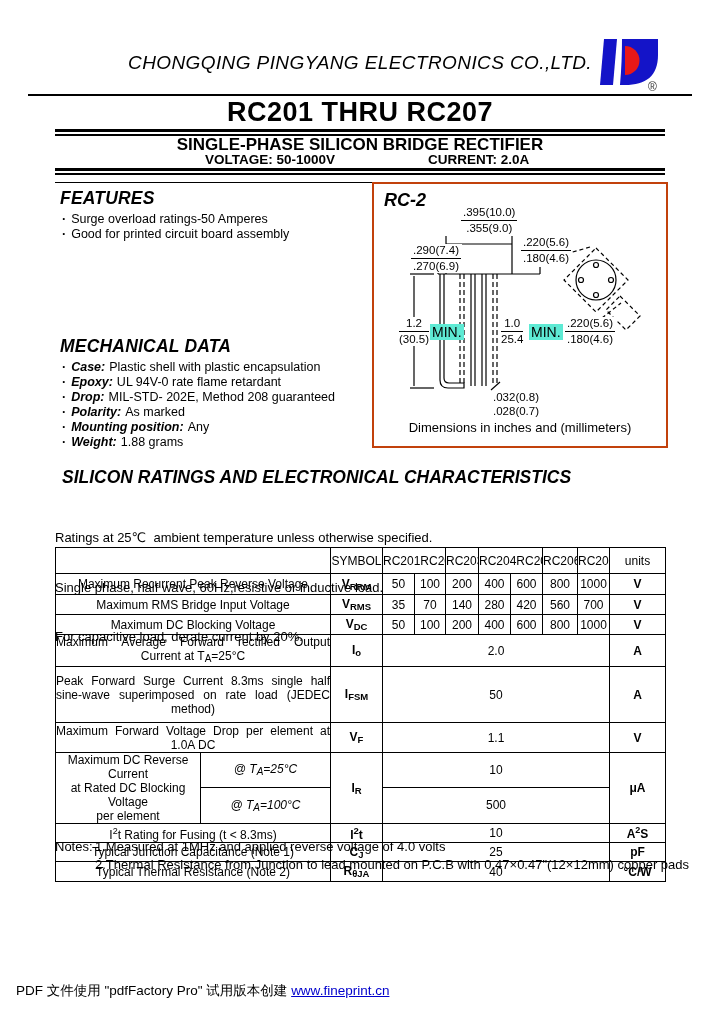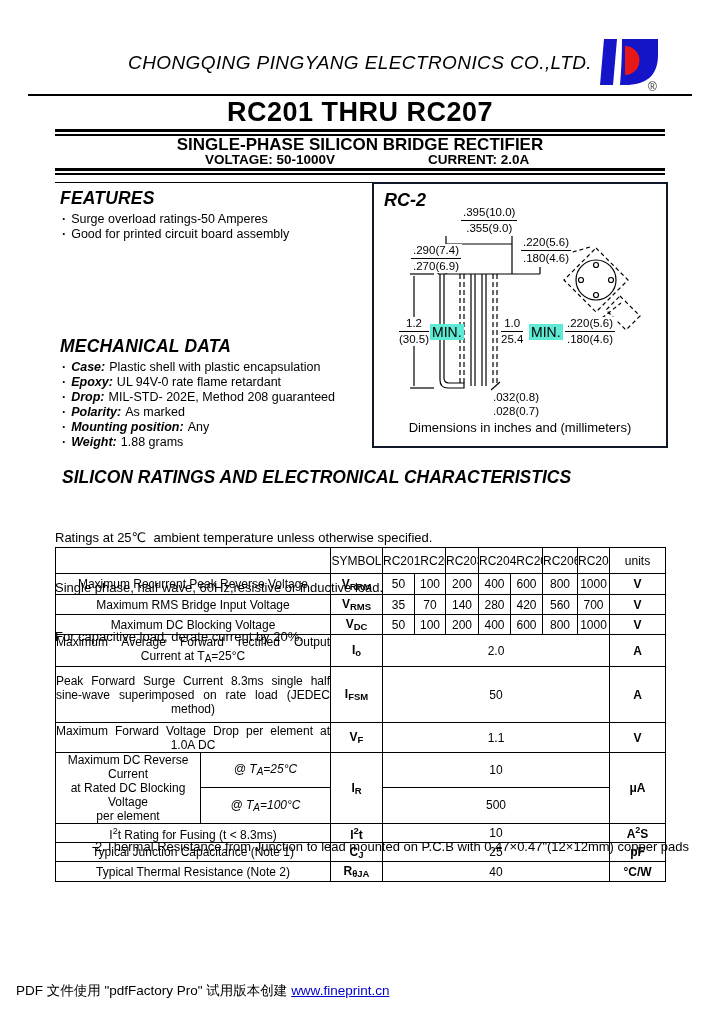--- a/index.html
+++ b/index.html
@@ -26,21 +26,21 @@
   
   .topline{position:absolute;left:55px;top:182px;width:613px;border-top:1px solid #000;}
   .features{position:absolute;left:58px;top:188px;width:300px;}
   .mechanical{position:absolute;left:58px;top:336px;width:310px;}
   .sec-heading{font-weight:bold;font-style:italic;font-size:17.5px;letter-spacing:.2px;margin:0 0 3px 2px;}
   .bullet{font-size:12.5px;line-height:15px;margin-left:4px;}
   .bullet::before{content:"·";font-weight:bold;margin-right:5px;}
   .blabel{font-weight:bold;font-style:italic;margin-right:4px;}
 
   
-  .rc2-box{position:absolute;left:372px;top:182px;width:292px;height:262px;border:2px solid #0f172a;}
+  .rc2-box{position:absolute;left:372px;top:182px;width:292px;height:262px;border:2px solid #c2410c;}
   .rc2-name{position:absolute;left:10px;top:6px;font-weight:bold;font-style:italic;font-size:18px;}
   .rc2-caption{position:absolute;left:0;top:236px;width:100%;text-align:center;font-size:13px;}
   .dim{position:absolute;font-size:11.5px;line-height:13px;text-align:center;background:#fff;padding:0 1px;}
   .dim .top{border-bottom:1px solid #000;display:block;padding:0 2px 1px 2px;}
   .dim .bot{display:block;padding-top:1px;}
   .min-txt{position:absolute;font-size:14px;background:#5eead4;padding:0 2px;}
   .rc2-svg{position:absolute;left:0;top:0;}
 
   
   .ratings-heading{position:absolute;left:62px;top:467px;font-weight:bold;font-style:italic;font-size:17.5px;}
@@ -344,20 +344,24 @@
       <td class="param" colspan="2">Typical Thermal Resistance (Note 2)</td>
       <td class="sym"><span>R</span><sub>θJA</sub></td>
       <td colspan="7">40</td>
       <td class="unit">°C/W</td>
     </tr>
   </tbody>
     </table>
 
   <div class="notes">
     <div class="notes-row">
+      <span class="notes-label">Notes:</span>
+      <span>1.Measured at 1MHz and applied reverse voltage of 4.0 volts</span>
+    </div>
+    <div class="notes-row">
       <span class="notes-label"></span>
       <span>2.Thermal Resistance from Junction to lead mounted on P.C.B with 0.47×0.47"(12×12mm) copper pads</span>
     </div>
   </div>
 
   <div class="footer">
     <span>PDF 文件使用 "pdfFactory Pro" 试用版本创建 </span><a href="#">www.fineprint.cn</a>
   </div>
 
 </div>

